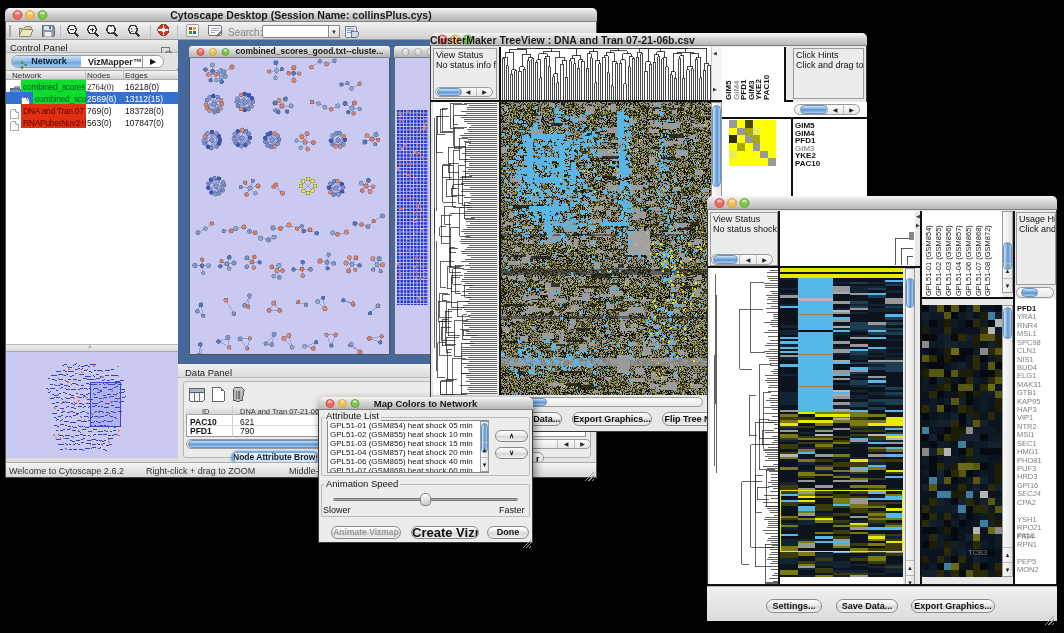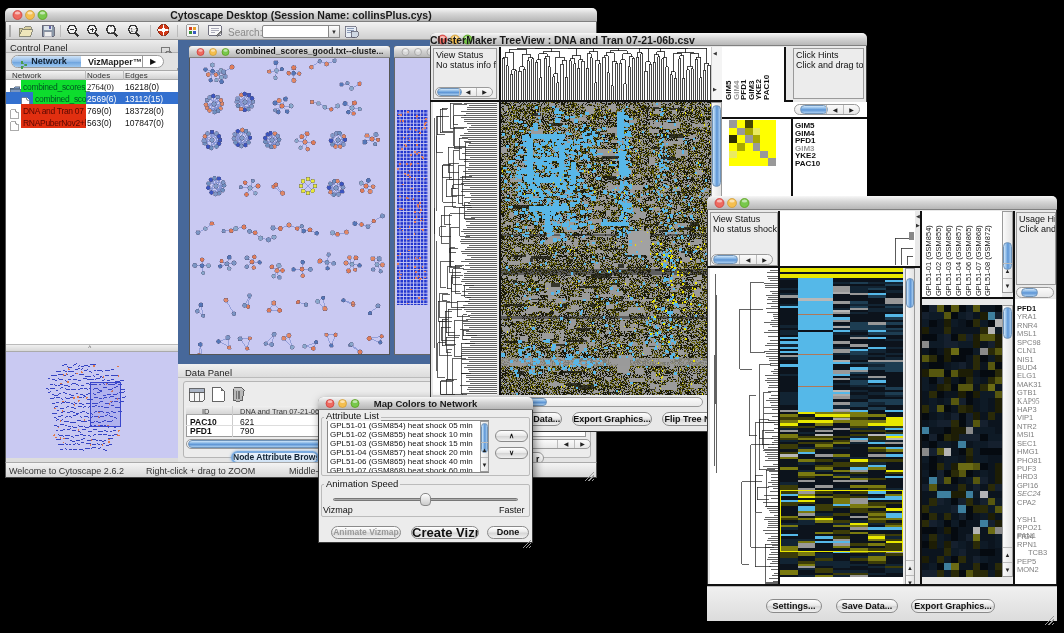--- a/index.html
+++ b/index.html
@@ -859,21 +859,21 @@
     <div style="position:absolute;left:0px;top:1px;width:7px;height:30px;background:linear-gradient(90deg,#cfe6fa,#74a9e0 45%,#5b93d4 55%,#a8cdf0);border:1px solid #6f93b8;border-radius:3.5px;box-sizing:border-box"></div>
     <div style="position:absolute;left:0;right:0;bottom:15px;height:14px;border-top:1px solid #bbb;font-size:6px;color:#222;text-align:center;line-height:14px">▲</div>
     <div style="position:absolute;left:0;right:0;bottom:0;height:14px;border-top:1px solid #bbb;font-size:6px;color:#222;text-align:center;line-height:14px">▼</div>
   </div>
 <div style="position:absolute;left:495px;top:430px;width:33px;height:12px;background:linear-gradient(#ffffff,#e9e9e9 45%,#d6d6d6 55%,#f0f0f0);border:1px solid #8a8a8a;border-radius:12px;box-sizing:border-box;text-align:center;font-size:7px;font-weight:bold;color:#111;line-height:10px;white-space:nowrap;overflow:hidden">∧</div>
 <div style="position:absolute;left:495px;top:447px;width:33px;height:12px;background:linear-gradient(#ffffff,#e9e9e9 45%,#d6d6d6 55%,#f0f0f0);border:1px solid #8a8a8a;border-radius:12px;box-sizing:border-box;text-align:center;font-size:7px;font-weight:bold;color:#111;line-height:10px;white-space:nowrap;overflow:hidden">∨</div>
 <div class="abs" style="left:321px;top:484px;width:209px;height:33px;border:1px solid #bbb;border-radius:2px"></div>
 <div class="abs" style="left:324px;top:478px;font-size:9.5px;color:#111;white-space:nowrap;background:#ececec;padding:0 2px">Animation Speed</div>
 <div class="abs" style="left:333px;top:498px;width:185px;height:3px;background:linear-gradient(#888,#ccc);border-radius:2px;border:0.5px solid #777"></div>
 <div class="abs" style="left:420px;top:493px;width:11px;height:13px;background:linear-gradient(#fdfdfd,#ccc);border:1px solid #888;border-radius:5px 5px 4px 4px"></div>
-<div class="abs" style="left:323px;top:505px;font-size:9px;color:#111;white-space:nowrap;">Vizmap</div>
+<div class="abs" style="left:323px;top:505px;font-size:9px;color:#111;white-space:nowrap;">Slower</div>
 <div class="abs" style="left:499px;top:505px;font-size:9px;color:#111;white-space:nowrap;">Faster</div>
 <div style="position:absolute;left:331px;top:526px;width:70px;height:13px;background:linear-gradient(#ffffff,#e9e9e9 45%,#d6d6d6 55%,#f0f0f0);border:1px solid #8a8a8a;border-radius:13px;box-sizing:border-box;text-align:center;font-size:8.5px;font-weight:bold;color:#9a9a9a;line-height:11px;white-space:nowrap;overflow:hidden">Animate Vizmap</div>
 <div style="position:absolute;left:411px;top:526px;width:68px;height:13px;background:linear-gradient(#ffffff,#e9e9e9 45%,#d6d6d6 55%,#f0f0f0);border:1px solid #8a8a8a;border-radius:13px;box-sizing:border-box;text-align:left;font-size:13px;font-weight:bold;color:#111;line-height:11px;white-space:nowrap;overflow:hidden">Create Vizmap</div>
 <div style="position:absolute;left:487px;top:526px;width:42px;height:13px;background:linear-gradient(#ffffff,#e9e9e9 45%,#d6d6d6 55%,#f0f0f0);border:1px solid #8a8a8a;border-radius:13px;box-sizing:border-box;text-align:center;font-size:9px;font-weight:bold;color:#111;line-height:11px;white-space:nowrap;overflow:hidden">Done</div>
 <div class="abs" style="left:523px;top:534px;width:9px;height:8px;"><svg width="9" height="8" shape-rendering="crispEdges">
       <path d="M8 0 L0 8 M8 3 L3 8 M8 6 L6 8" stroke="#999" stroke-width="1"></path>
     </svg></div>
 <div class="abs" style="left:707px;top:196px;width:350px;height:425px;background:#e9e9e9;border:1px solid #3a3a3a;border-radius:5px 5px 0 0"></div>
 <div style="position:absolute;left:707px;top:196px;width:350px;height:14px;background:linear-gradient(#f7f7f7,#d5d5d5 45%,#b7b7b7);border-bottom:1px solid #808080;border-radius:5px 5px 0 0;overflow:hidden">
     <svg width="350" height="14" style="position:absolute;left:0;top:0">
@@ -977,39 +977,39 @@
 <div class="abs" style="left:1017px;top:312.42px;font-size:7.5px;color:#808080;white-space:nowrap;">YRA1</div>
 <div class="abs" style="left:1017px;top:320.84px;font-size:7.5px;color:#808080;white-space:nowrap;">RNR4</div>
 <div class="abs" style="left:1017px;top:329.26px;font-size:7.5px;color:#808080;white-space:nowrap;">MSL1</div>
 <div class="abs" style="left:1017px;top:337.68px;font-size:7.5px;color:#808080;white-space:nowrap;">SPC98</div>
 <div class="abs" style="left:1017px;top:346.1px;font-size:7.5px;color:#808080;white-space:nowrap;">CLN1</div>
 <div class="abs" style="left:1017px;top:354.52px;font-size:7.5px;color:#808080;white-space:nowrap;">NIS1</div>
 <div class="abs" style="left:1017px;top:362.94px;font-size:7.5px;color:#808080;white-space:nowrap;">BUD4</div>
 <div class="abs" style="left:1017px;top:371.36px;font-size:7.5px;color:#808080;white-space:nowrap;">ELG1</div>
 <div class="abs" style="left:1017px;top:379.78px;font-size:7.5px;color:#808080;white-space:nowrap;">MAK31</div>
 <div class="abs" style="left:1017px;top:388.2px;font-size:7.5px;color:#808080;white-space:nowrap;">GTB1</div>
-<div class="abs" style="left:1017px;top:396.62px;font-size:7.5px;color:#808080;white-space:nowrap;font-family:Liberation Serif, serif;">KAP95</div>
+<div class="abs" style="left:1017px;top:396.62px;font-size:7.5px;color:#808080;white-space:nowrap;">KAP95</div>
 <div class="abs" style="left:1017px;top:405.03999999999996px;font-size:7.5px;color:#808080;white-space:nowrap;">HAP3</div>
 <div class="abs" style="left:1017px;top:413.46px;font-size:7.5px;color:#808080;white-space:nowrap;">VIP1</div>
 <div class="abs" style="left:1017px;top:421.88px;font-size:7.5px;color:#808080;white-space:nowrap;">NTR2</div>
 <div class="abs" style="left:1017px;top:430.3px;font-size:7.5px;color:#808080;white-space:nowrap;">MSI1</div>
 <div class="abs" style="left:1017px;top:438.72px;font-size:7.5px;color:#808080;white-space:nowrap;">SEC1</div>
 <div class="abs" style="left:1017px;top:447.14px;font-size:7.5px;color:#808080;white-space:nowrap;">HMG1</div>
 <div class="abs" style="left:1017px;top:455.56px;font-size:7.5px;color:#808080;white-space:nowrap;">PHO81</div>
 <div class="abs" style="left:1017px;top:463.98px;font-size:7.5px;color:#808080;white-space:nowrap;">PUF3</div>
 <div class="abs" style="left:1017px;top:472.4px;font-size:7.5px;color:#808080;white-space:nowrap;">HRD3</div>
 <div class="abs" style="left:1017px;top:480.82px;font-size:7.5px;color:#808080;white-space:nowrap;">GPI16</div>
 <div class="abs" style="left:1017px;top:489.24px;font-size:7.5px;color:#808080;white-space:nowrap;font-style:italic;">SEC24</div>
 <div class="abs" style="left:1017px;top:497.65999999999997px;font-size:7.5px;color:#808080;white-space:nowrap;">CPA2</div>
 <div class="abs" style="left:1017px;top:506.08px;font-size:7.5px;color:#808080;white-space:nowrap;margin-top:26px;">FIG4</div>
 <div class="abs" style="left:1017px;top:514.5px;font-size:7.5px;color:#808080;white-space:nowrap;">YSH1</div>
 <div class="abs" style="left:1017px;top:522.92px;font-size:7.5px;color:#808080;white-space:nowrap;">RPO21</div>
 <div class="abs" style="left:1017px;top:531.34px;font-size:7.5px;color:#808080;white-space:nowrap;">PAN1</div>
 <div class="abs" style="left:1017px;top:539.76px;font-size:7.5px;color:#808080;white-space:nowrap;">RPN1</div>
-<div class="abs" style="left:1028px;top:548.1800000000001px;font-size:7.5px;color:#808080;white-space:nowrap;">TCB3</div>
+<div class="abs" style="left:968px;top:548.1800000000001px;font-size:7.5px;color:#808080;white-space:nowrap;">TCB3</div>
 <div class="abs" style="left:1017px;top:556.6px;font-size:7.5px;color:#808080;white-space:nowrap;">PEP5</div>
 <div class="abs" style="left:1017px;top:565.02px;font-size:7.5px;color:#808080;white-space:nowrap;">MON2</div>
 <div class="abs" style="left:707px;top:584px;width:350px;height:2px;background:#111"></div>
 <div class="abs" style="left:707px;top:586px;width:350px;height:35px;background:linear-gradient(#f0f0f0,#dcdcdc);border-top:1px solid #bbb"></div>
 <div style="position:absolute;left:766px;top:599px;width:56px;height:14px;background:linear-gradient(#ffffff,#e9e9e9 45%,#d6d6d6 55%,#f0f0f0);border:1px solid #8a8a8a;border-radius:14px;box-sizing:border-box;text-align:center;font-size:9px;font-weight:bold;color:#111;line-height:12px;white-space:nowrap;overflow:hidden">Settings...</div>
 <div style="position:absolute;left:836px;top:599px;width:62px;height:14px;background:linear-gradient(#ffffff,#e9e9e9 45%,#d6d6d6 55%,#f0f0f0);border:1px solid #8a8a8a;border-radius:14px;box-sizing:border-box;text-align:center;font-size:9px;font-weight:bold;color:#111;line-height:12px;white-space:nowrap;overflow:hidden">Save Data...</div>
 <div style="position:absolute;left:911px;top:599px;width:84px;height:14px;background:linear-gradient(#ffffff,#e9e9e9 45%,#d6d6d6 55%,#f0f0f0);border:1px solid #8a8a8a;border-radius:14px;box-sizing:border-box;text-align:center;font-size:9px;font-weight:bold;color:#111;line-height:12px;white-space:nowrap;overflow:hidden">Export Graphics...</div>
 <div class="abs" style="left:1045px;top:611px;width:10px;height:9px;"><svg width="10" height="9" shape-rendering="crispEdges">
       <path d="M9 0 L0 9 M9 3.5 L3.5 9 M9 7 L7 9" stroke="#999" stroke-width="1"></path>
     </svg></div>

